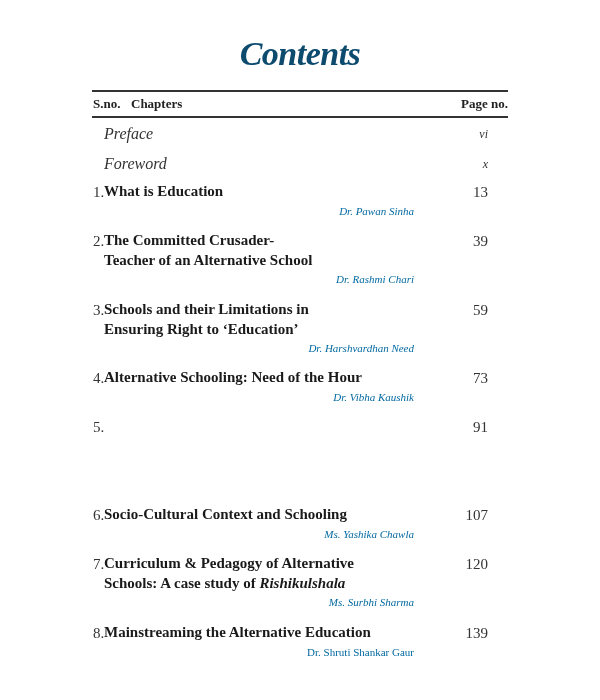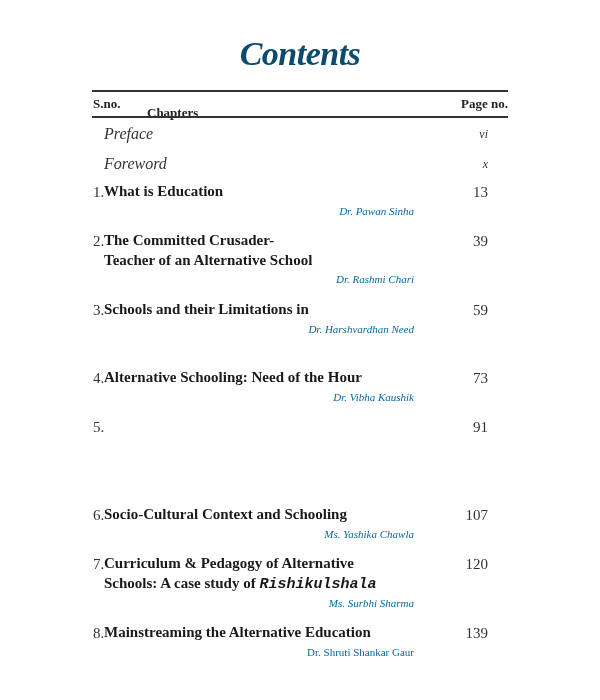--- a/index.html
+++ b/index.html
@@ -39,21 +39,21 @@
   .rule.under { top: 116px; }
   .hdr {
     position: absolute;
     top: 96px;
     font-size: 13px;
     font-weight: bold;
     line-height: 16px;
     color: #222;
   }
   .hdr.sno { left: 93px; }
-  .hdr.chap { left: 147px; margin-top: 9px; }
+  .hdr.chap { left: 131px; }
   .hdr.page { right: 92px; text-align: right; margin-left: 8px; }
 
   .list {
     position: absolute;
     left: 0;
     top: 124px;
     width: 600px;
   }
   .row {
     position: relative;
@@ -80,21 +80,21 @@
     margin-left: 104px;
     width: 310px;
   }
   .row .ttl {
     font-size: 15px;
     font-weight: bold;
     line-height: 19.5px;
     color: #1a1a1a;
     white-space: pre-line;
   }
-  .row .ttl .em { font-style: italic; font-family: Liberation Mono, monospace; }
+  .row .ttl .em { font-style: italic; }
   .row .auth {
     font-size: 11px;
     font-style: italic;
     line-height: 19.5px;
     color: #0369a1;
     text-align: right;
   }
   .row .auth.upright { font-style: normal; }
   .row.front .ttl {
     font-weight: normal;
@@ -147,20 +147,21 @@
       <div class="ttl">Teacher of an Alternative School</div>
       <div class="auth">Dr. Rashmi Chari</div>
     </div>
     <div class="pg">39</div>
   </div>
 
   <div class="row" style="height:68px">
     <div class="num">3.</div>
     <div class="body">
       <div class="ttl">Schools and their Limitations in</div>
+      <div class="ttl">Ensuring Right to ‘Education’</div>
       <div class="auth">Dr. Harshvardhan Need</div>
     </div>
     <div class="pg">59</div>
   </div>
 
   <div class="row" style="height:49px">
     <div class="num">4.</div>
     <div class="body">
       <div class="ttl">Alternative Schooling: Need of the Hour</div>
       <div class="auth">Dr. Vibha Kaushik</div>

